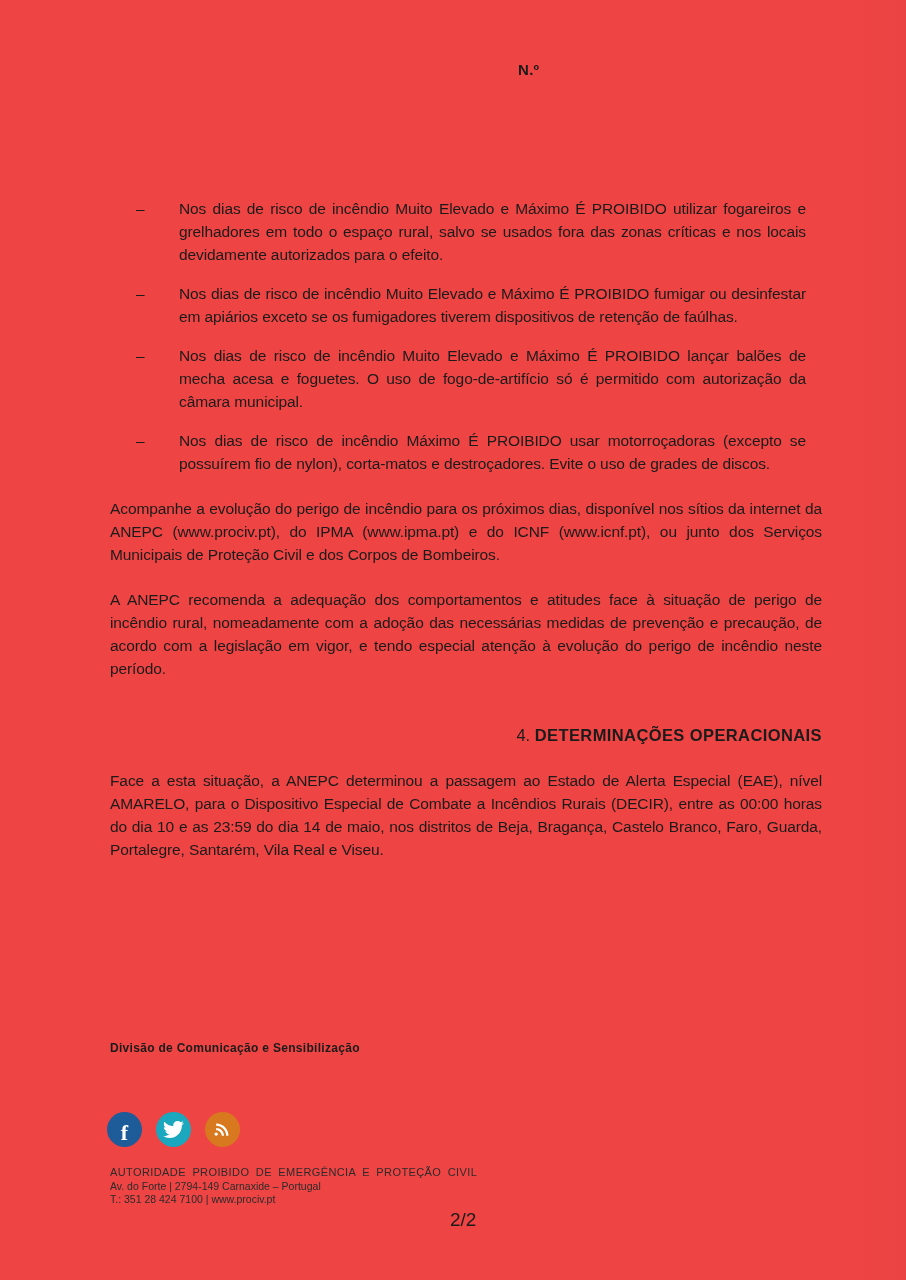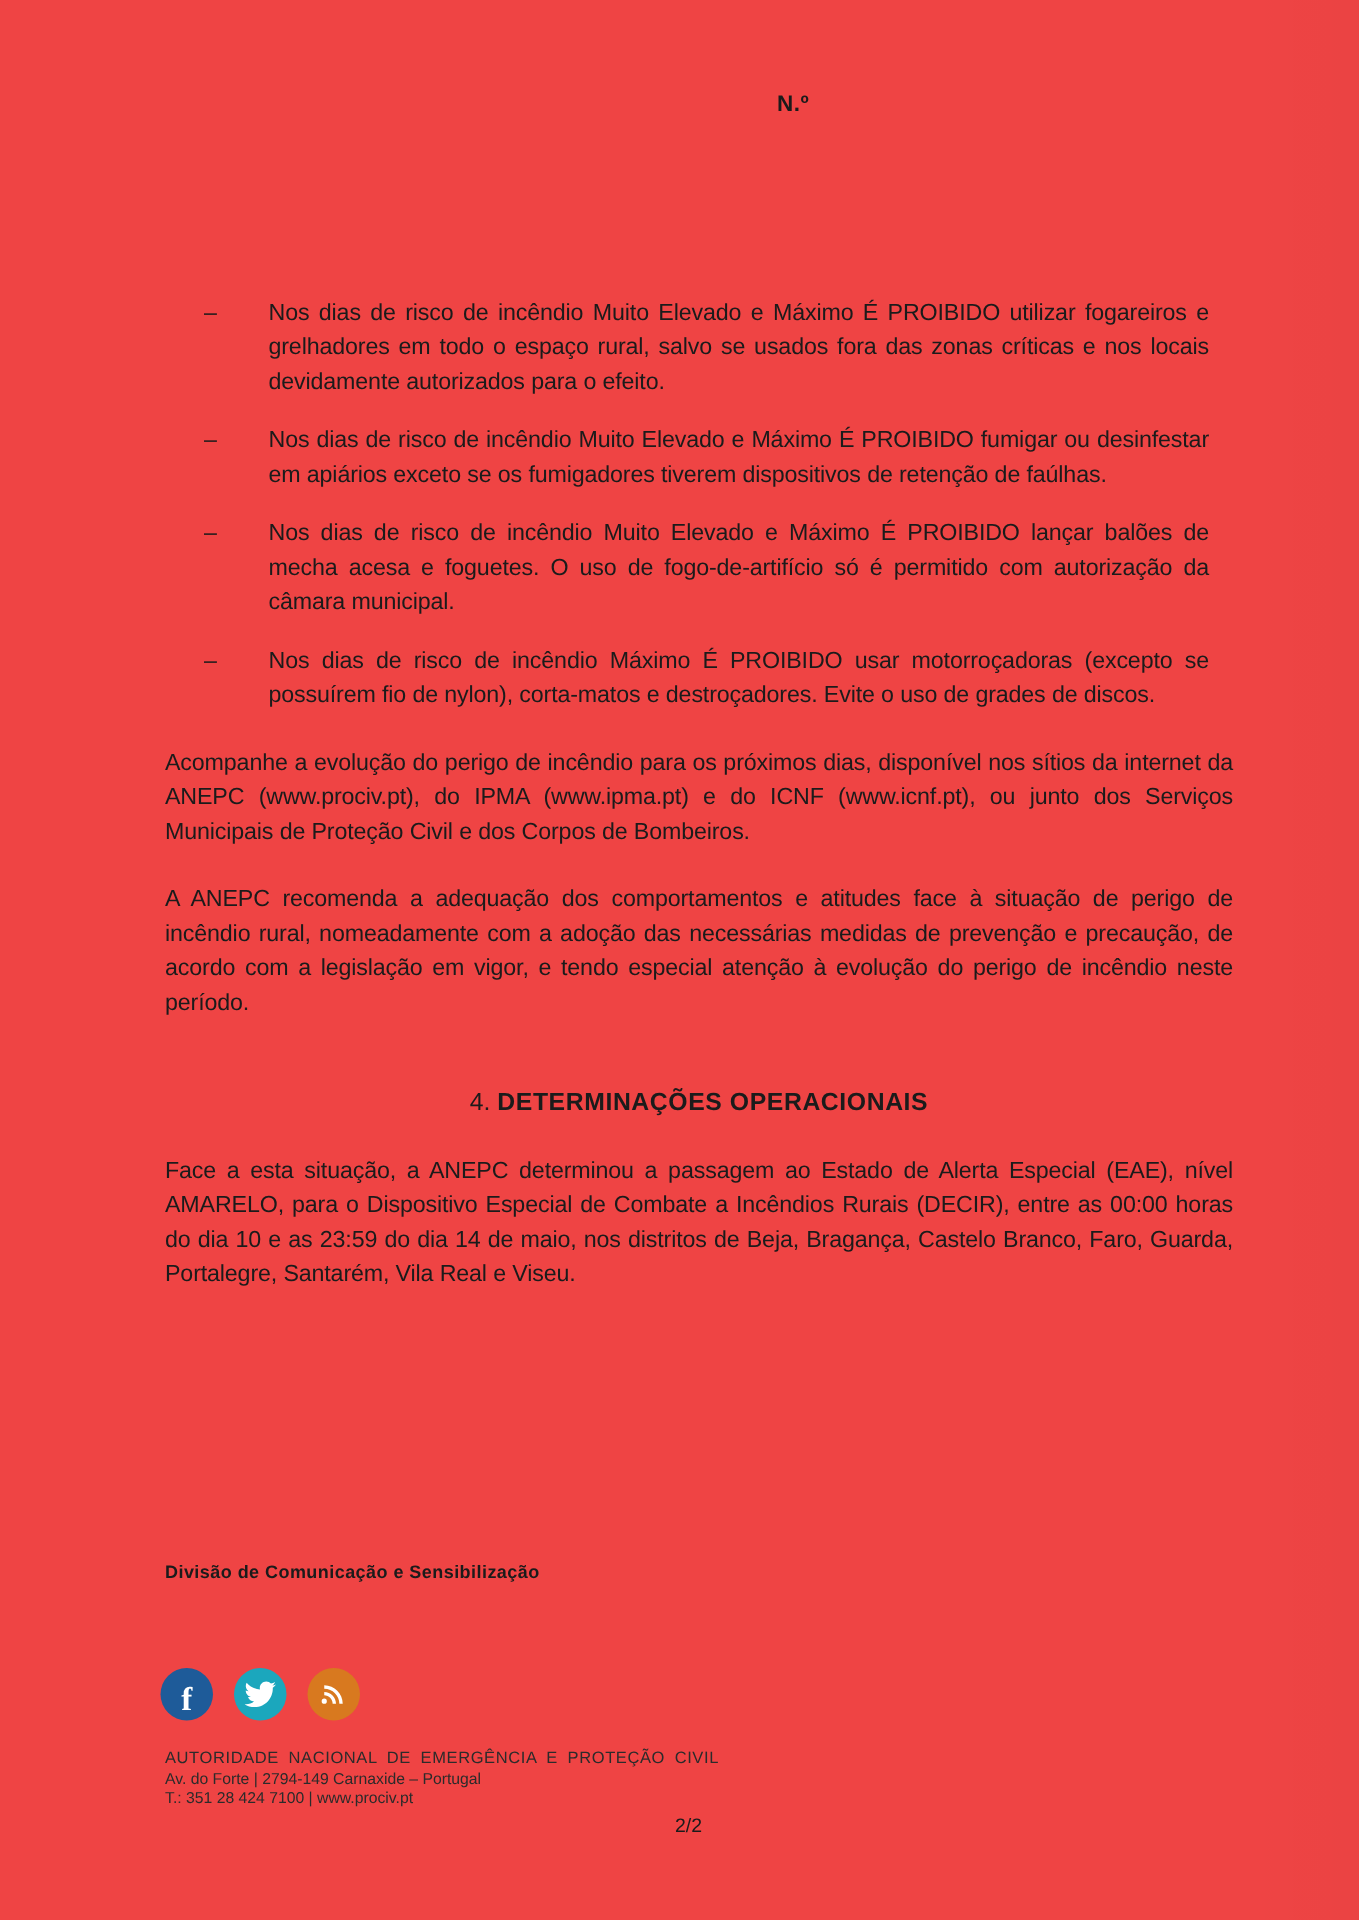--- a/index.html
+++ b/index.html
@@ -57,21 +57,21 @@
   }
   .bullet p { margin: 16px; }
   .para {
     margin: 22px 0 0 0;
   }
   .section-heading {
     margin: 44px 0 0 0;
     font-size: 16.5px;
     font-weight: 400;
     line-height: 23px;
-    text-align: center;
+    text-align: right;
     letter-spacing: 0;
   }
   .section-heading .sec-title {
     font-weight: 700;
     letter-spacing: 0.4px;
   }
   .signature {
     position: absolute;
     left: 110px;
     top: 1041px;
@@ -115,21 +115,21 @@
   }
   .footer-org {
     font-size: 11px;
     letter-spacing: 0.4px;
     word-spacing: 3px;
   }
   .page-num {
     position: absolute;
     top: 1209px;
     left: 450px;
-    font-size: 13px;
+    font-size: 19px;
     color: #1b1b1b;
   }
 </style>
 </head>
 <body>
 
 <div class="page">
 
   <div class="doc-number">N.º</div>
 
@@ -176,20 +176,20 @@
       </svg>
     </a>
     <a class="social-btn" style="background-color: rgb(216, 121, 31);">
       <svg width="19" height="19" viewBox="0 0 24 24" fill="#ffffff" aria-hidden="true">
         <path d="M6.18 17.82a2.18 2.18 0 1 1-4.36 0 2.18 2.18 0 0 1 4.36 0zM4 10.1v2.83c3.9 0 7.07 3.17 7.07 7.07h2.83c0-5.47-4.43-9.9-9.9-9.9zM4 4.44v2.83c7.03 0 12.73 5.7 12.73 12.73h2.83C19.56 11.4 12.6 4.44 4 4.44z"></path>
       </svg>
     </a>
   </div>
 
   <div class="footer-block">
-    <div class="footer-org">AUTORIDADE NACIONAL DE EMERGÊNCIA E PROTEÇÃO CIVIL</div>
+    <div class="footer-org">AUTORIDADE PROIBIDO DE EMERGÊNCIA E PROTEÇÃO CIVIL</div>
     <div class="footer-address">Av. do Forte | 2794-149 Carnaxide – Portugal</div>
     <div class="footer-contact">T.: 351 28 424 7100 | www.prociv.pt</div>
   </div>
 
   <div class="page-num">2/2</div>
 
 </div>
 
 </body></html>

